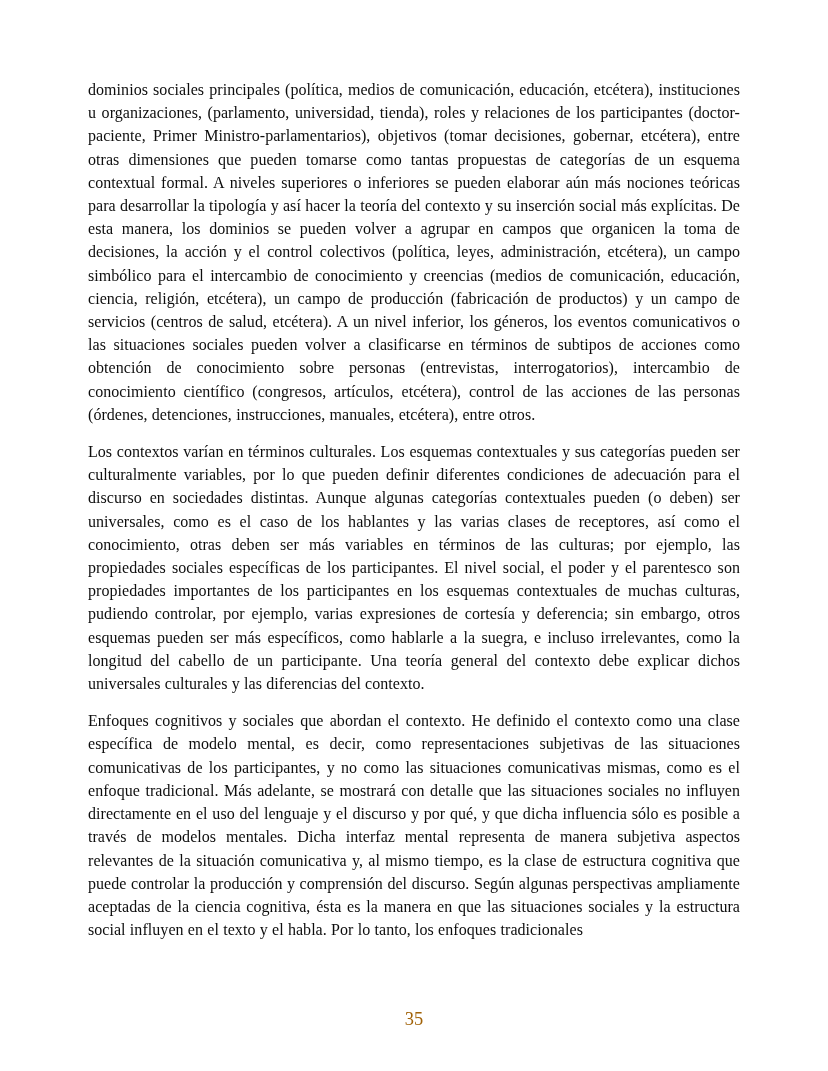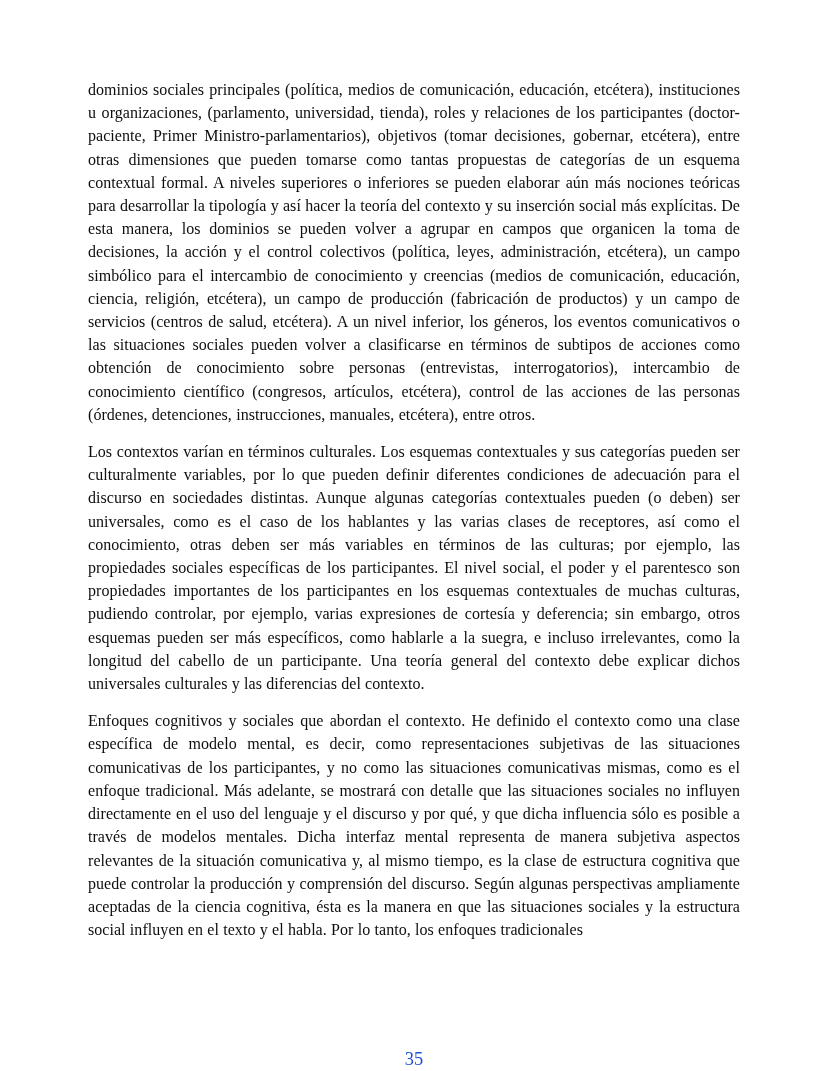--- a/index.html
+++ b/index.html
@@ -52,22 +52,21 @@
   }
 
   .page-number {
     position: absolute;
     left: 0;
     right: 0;
     top: 1008px;
     text-align: center;
     font-size: 18.4px;
     line-height: 23.2px;
-    color: #1d4ed8;
-    margin-top: 40px;
+    color: #a16207;
   }
 </style>
 </head>
 <body>
 
 <div class="page">
 
   <div class="text-column">
 
     <p class="para">

